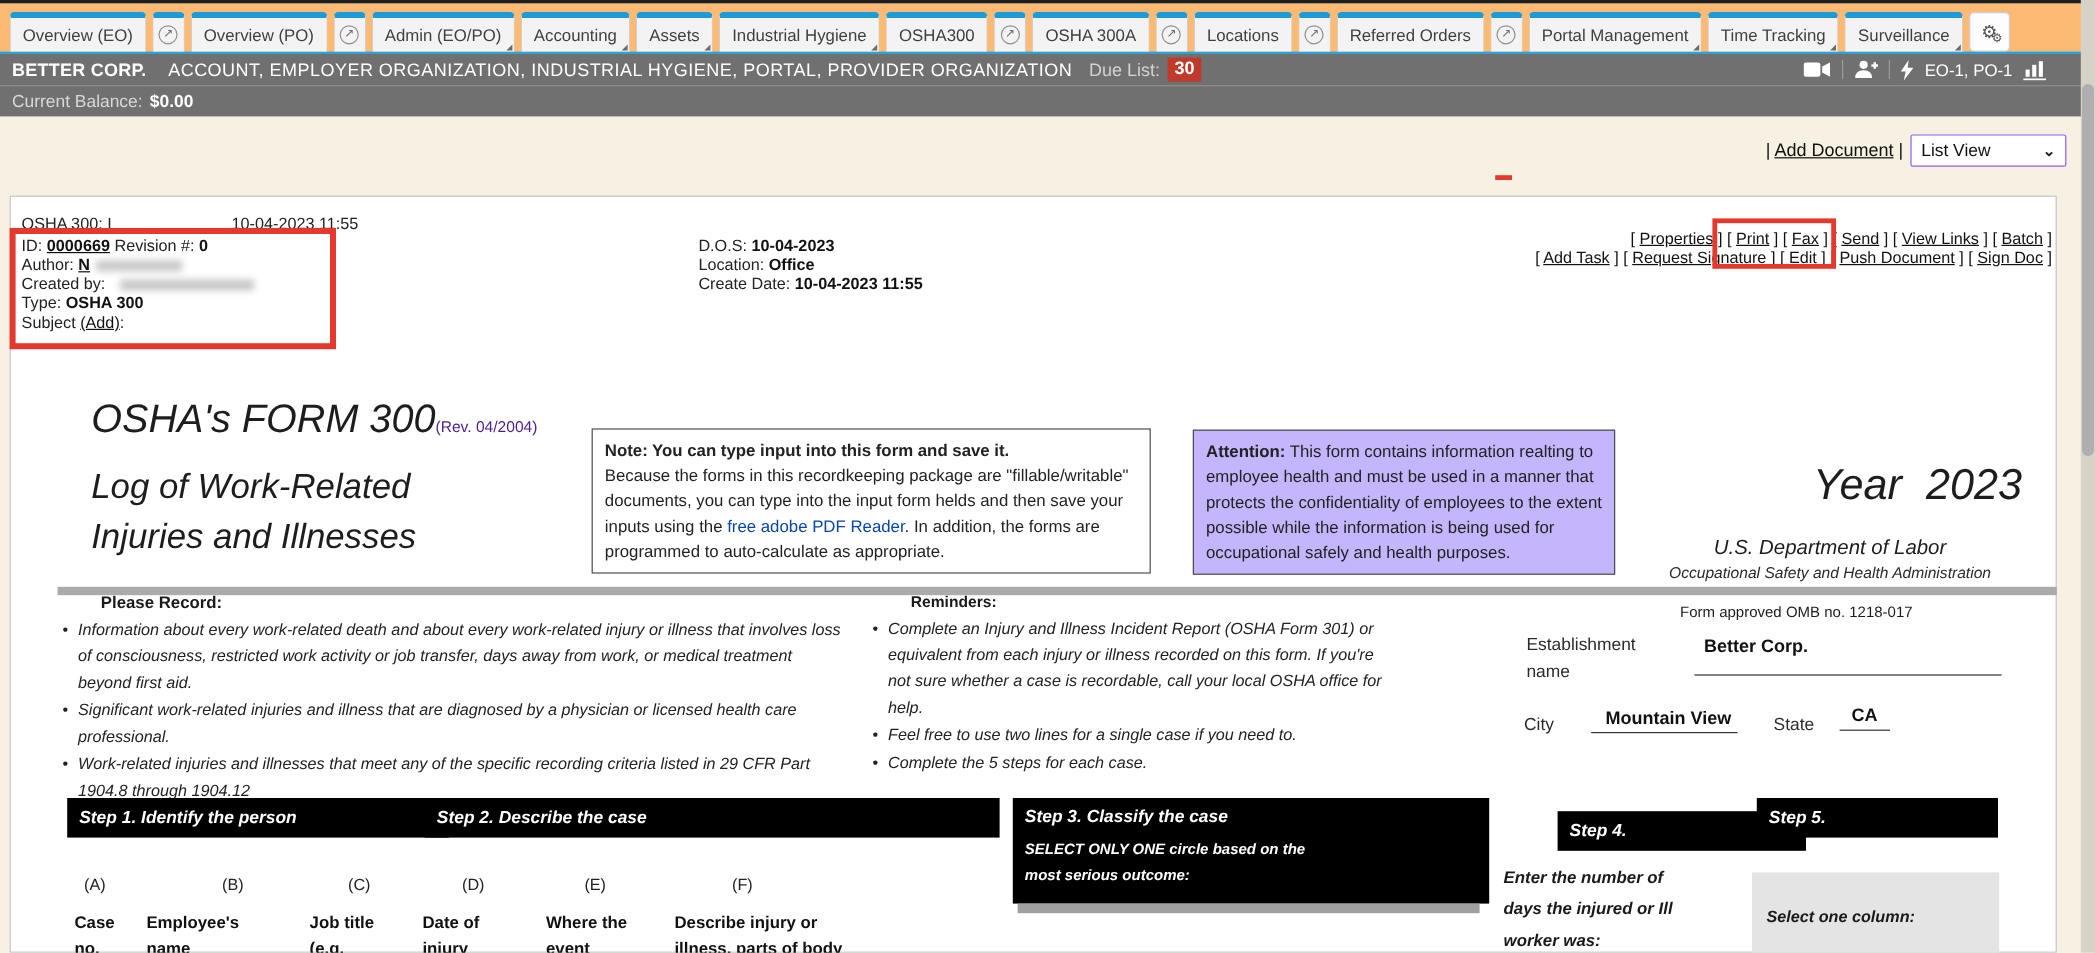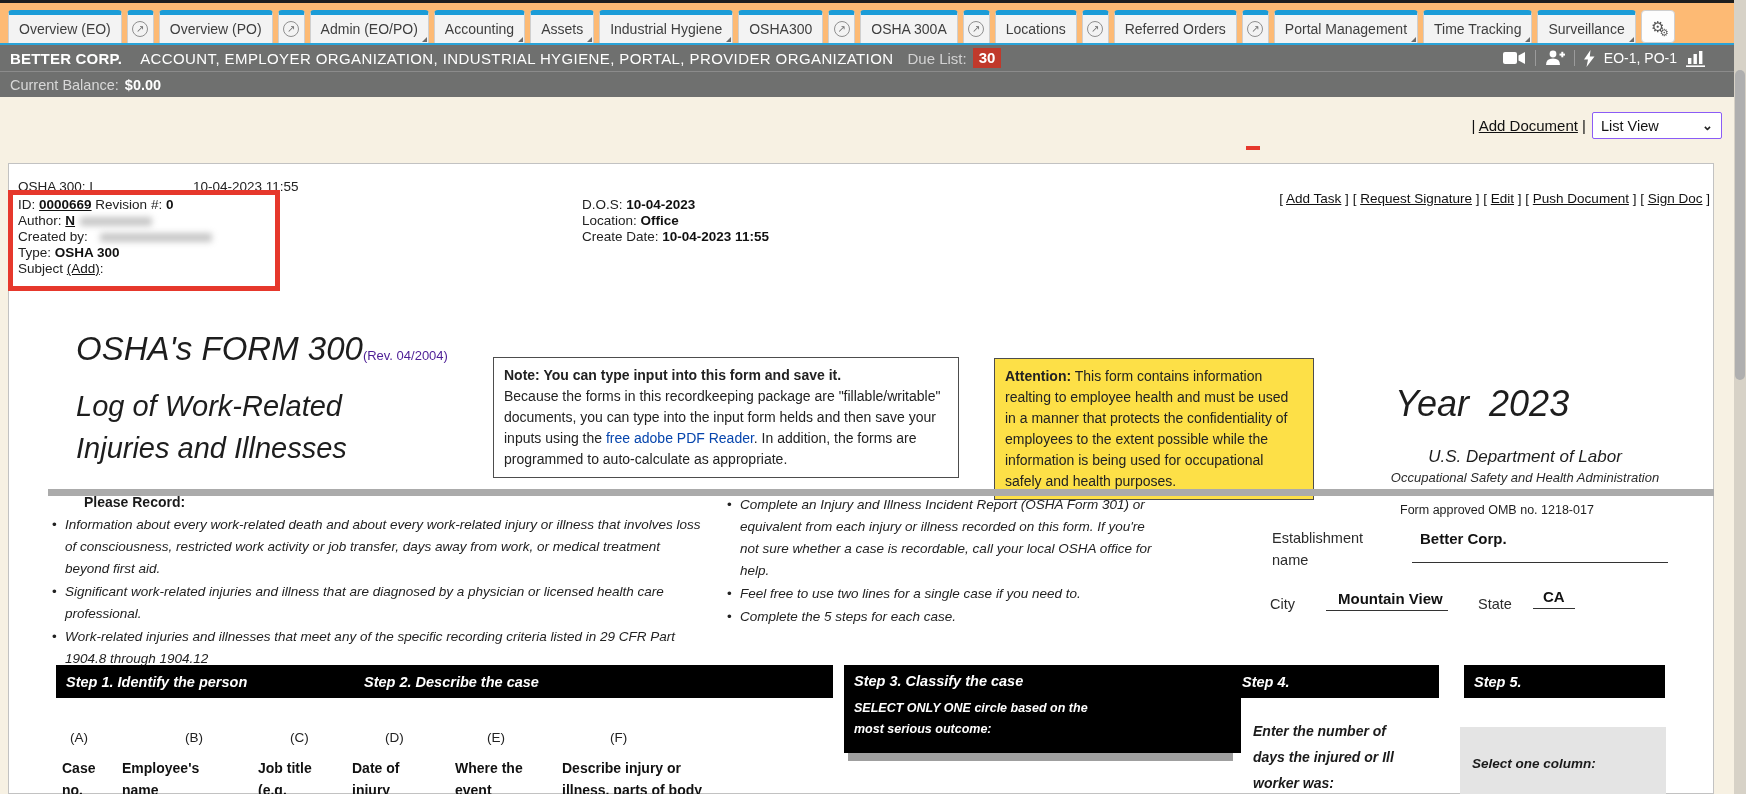--- a/index.html
+++ b/index.html
@@ -76,25 +76,25 @@
   .ftitle  { position:absolute; left:76px; top:330px; font-size:33px; font-style:italic; color:#1d1d1d; white-space:nowrap; }
   .frev    { font-size:13px; font-style:normal; color:#4c1d95; }
   .fsub1   { position:absolute; left:76px; top:390px; font-size:29px; font-style:italic; color:#1d1d1d; }
   .fsub2   { position:absolute; left:76px; top:432px; font-size:29px; font-style:italic; color:#1d1d1d; }
 
   .notebox { position:absolute; left:493px; top:357px; width:466px; border:1px solid #4d4d4d; background:#fff;
              padding:7px 10px; font-size:14px; line-height:21px; color:#222; }
   .notebox .nt { font-weight:bold; }
   .bluelink { color:#0645ad; text-decoration:none; cursor:pointer; }
 
-  .attbox { position:absolute; left:994px; top:358px; width:320px; border:1px solid #4d4d4d; background:#fde047;
+  .attbox { position:absolute; left:994px; top:358px; width:352px; border:1px solid #4d4d4d; background:#c4b5fd;
             padding:7px 10px; font-size:14px; line-height:21px; color:#222; }
   .attbox .at { font-weight:bold; }
 
-  .yearblk { position:absolute; left:1395px; top:383px; width:290px; text-align:left;
+  .yearblk { position:absolute; left:1395px; top:383px; width:290px; text-align:right;
              font-size:36px; font-style:italic; color:#1d1d1d; white-space:nowrap; }
   .dol  { position:absolute; left:1360px; top:447px; width:330px; text-align:center;
           font-size:17px; font-style:italic; color:#1d1d1d; }
   .dolsub { position:absolute; left:1340px; top:470px; width:370px; text-align:center;
             font-size:13px; font-style:italic; color:#2a2a2a; }
 
   .divider { position:absolute; left:48px; top:489px; width:1666px; height:7px; background:#ababab; }
   .omb { position:absolute; left:1400px; top:503px; width:314px; text-align:left; font-size:12.5px; color:#1d1d1d; }
 
   .recblk { position:absolute; left:48px; top:494px; width:655px; }
@@ -292,20 +292,31 @@
 </div>
 
 <div class="abs midblock">
   <div><span>D.O.S:</span> <b class="v">10-04-2023</b></div>
   <div><span>Location:</span> <b class="v">Office</b></div>
   <div><span>Create Date:</span> <b class="v">10-04-2023 11:55</b></div>
 </div>
 
 <div class="actions">
   <div class="row">
+    <span class="br"><span class="lbl">Properties</span></span>
+    <span class="pfwrap">
+      <span class="redbox2"></span>
+      <span class="br"><span class="lbl">Print</span></span>
+      <span class="br"><span class="lbl">Fax</span></span>
+    </span>
+    <span class="br"><span class="lbl">Send</span></span>
+    <span class="br"><span class="lbl">View Links</span></span>
+    <span class="br"><span class="lbl">Batch</span></span>
+  </div>
+  <div class="row">
     <span class="br"><span class="lbl">Add Task</span></span>
     <span class="br"><span class="lbl">Request Signature</span></span>
     <span class="br"><span class="lbl">Edit</span></span>
     <span class="br"><span class="lbl">Push Document</span></span>
     <span class="br"><span class="lbl">Sign Doc</span></span>
   </div>
 </div>
 
 <div class="ftitle">
   <span>OSHA's FORM 300</span><span class="frev">(Rev. 04/2004)</span>
@@ -334,20 +345,21 @@
 <div class="recblk">
   <div class="blkhead">Please Record:</div>
   <ul class="blts">
     <li>Information about every work-related death and about every work-related injury or illness that involves loss of consciousness, restricted work activity or job transfer, days away from work, or medical treatment beyond first aid.</li>
     <li>Significant work-related injuries and illness that are diagnosed by a physician or licensed health care professional.</li>
     <li>Work-related injuries and illnesses that meet any of the specific recording criteria listed in 29 CFR Part 1904.8 through 1904.12</li>
   </ul>
 </div>
 
 <div class="remblk">
+  <div class="blkhead" style="font-size:13px;">Reminders:</div>
   <ul class="blts" style="font-size:13px;">
     <li>Complete an Injury and Illness Incident Report (OSHA Form 301) or equivalent from each injury or illness recorded on this form. If you're not sure whether a case is recordable, call your local OSHA office for help.</li>
     <li>Feel free to use two lines for a single case if you need to.</li>
     <li>Complete the 5 steps for each case.</li>
   </ul>
 </div>
 
 <div class="estlabel" style="left:1272px; top:530px;">Establishment</div>
 <div class="estlabel" style="left:1272px; top:552px;">name</div>
 <div class="estval" style="left:1420px; top:530px;">Better Corp.</div>
@@ -361,21 +373,21 @@
 <div class="fline" style="left:1533px; top:608px; width:42px;"></div>
 
 <div class="stepbar" style="left:56px; width:318px;">Step 1. Identify the person</div>
 <div class="stepbar" style="left:354px; width:479px;">Step 2. Describe the case</div>
 <div class="step3blk">
   <div class="t">Step 3. Classify the case</div>
   <div class="n" style="padding-top:12px;">SELECT ONLY ONE circle based on the</div>
   <div class="n" style="padding-top:7px;">most serious outcome:</div>
 </div>
 <div class="step3gray"></div>
-<div class="stepbar" style="left:1232px; width:207px;">Step 4.</div>
+<div class="stepbar" style="left:1298px; width:207px;margin-top:11px;">Step 4.</div>
 <div class="stepbar" style="left:1464px; width:201px;">Step 5.</div>
 
 <div class="s4note">
   <span>Enter the number of</span><br>
   <span>days the injured or Ill</span><br>
   <span>worker was:</span>
 </div>
 <div class="s5box"></div>
 <div class="s5txt">Select one column:</div>
 

